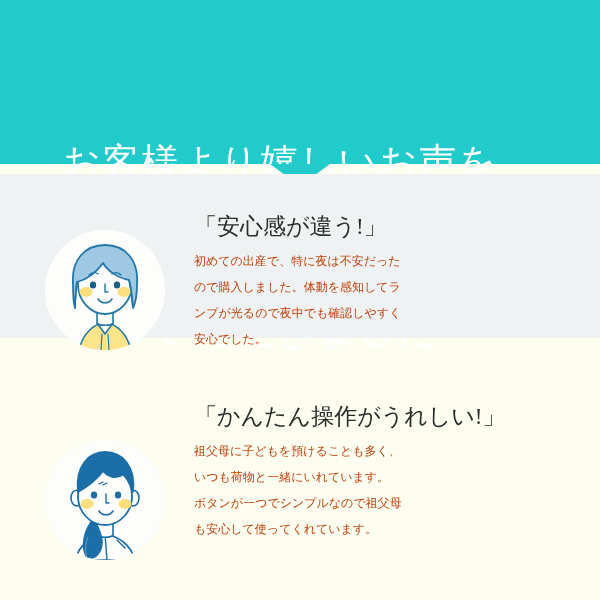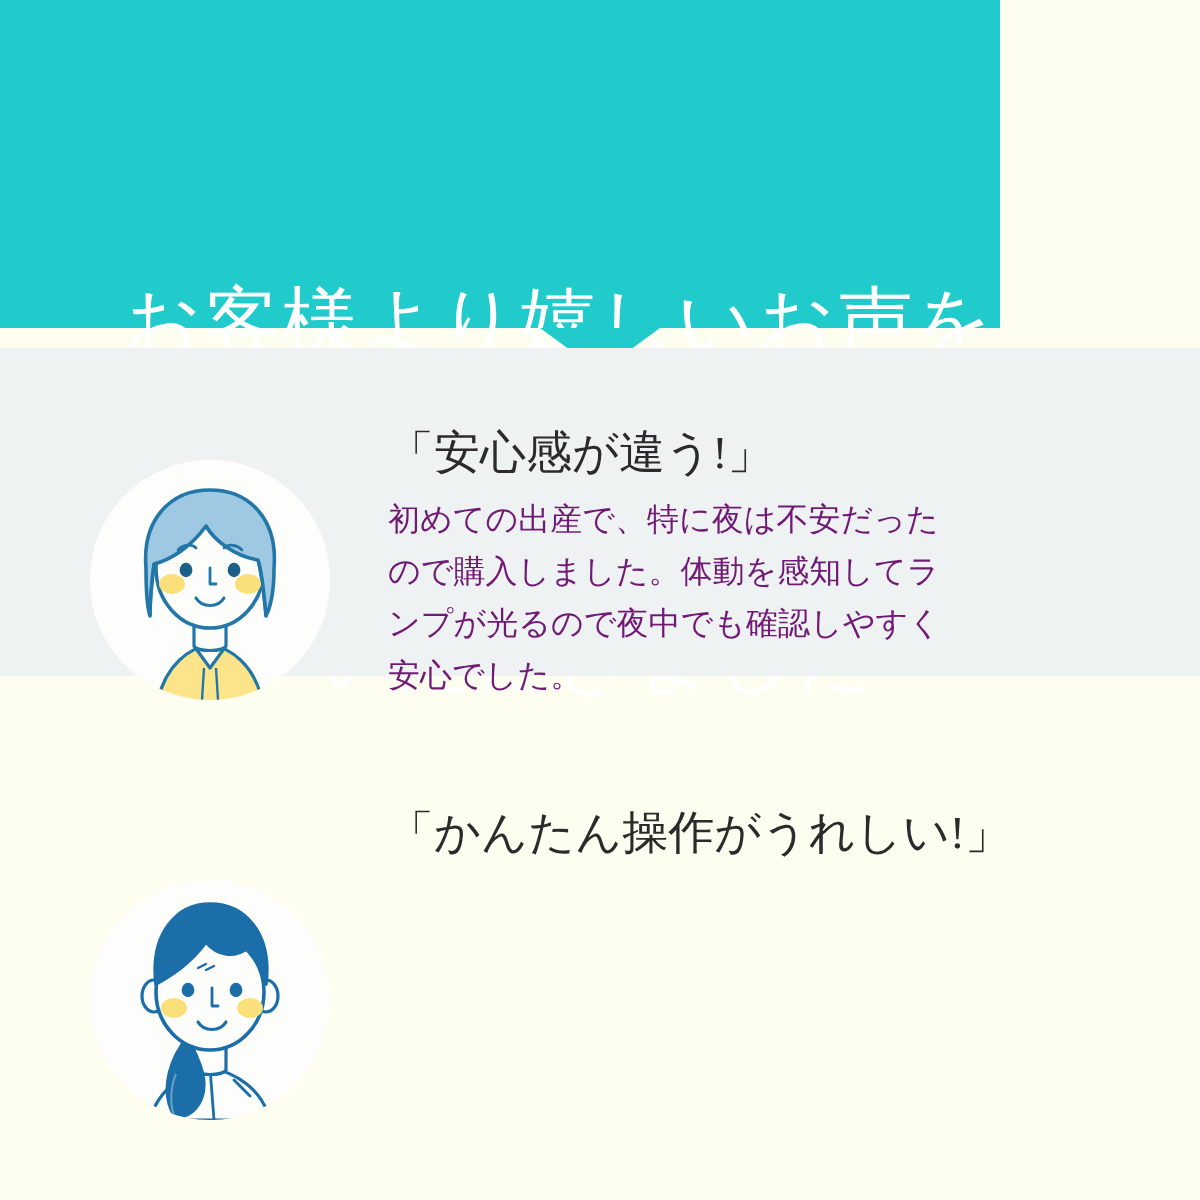--- a/index.html
+++ b/index.html
@@ -18,21 +18,21 @@
     width: 600px;
     height: 600px;
     overflow: hidden;
   }
 
   
   .header {
     position: absolute;
     left: 0;
     top: 0;
-    width: 500px;
+    width: 600px;
     height: 164px;
     background: #22cbcb;
     box-sizing: border-box;
   }
   .header-title {
     position: absolute;
     left: 0;
     top: 22px;
     width: 600px;
     color: #ffffff;
@@ -103,23 +103,23 @@
 
   .quote-headline {
     color: #2b2b2b;
     font-family: "Liberation Serif", "DejaVu Serif", serif;
     font-size: 23px;
     line-height: 30px;
     margin: 0 0 6px 0;
     white-space: nowrap;
   }
   .quote-body {
-    color: #701a75;
-    font-family: "Liberation Serif", "DejaVu Serif", serif;
-    font-size: 16px;
+    color: #c2410c;
+    font-family: "Liberation Serif", "DejaVu Serif", serif;
+    font-size: 12px;
     line-height: 26px;
     margin: 0;
     white-space: pre-line;
   }
 </style>
 </head>
 <body>
 
 <div id="page">
 
@@ -207,16 +207,20 @@
 
         <ellipse cx="42" cy="64" rx="6.5" ry="5" fill="#fbdf7a"></ellipse>
         <ellipse cx="80" cy="64" rx="6.5" ry="5" fill="#fbdf7a"></ellipse>
 
         <path d="M54 71 C57 76 65 76 68 71" fill="none" stroke="#1b6ea8" stroke-width="1.6" stroke-linecap="round"></path>
       </svg>
     </div>
 
     <div class="quote-block quote-2">
       <p class="quote-headline">「かんたん操作がうれしい!」</p>
+      <p class="quote-body">祖父母に子どもを預けることも多く、
+いつも荷物と一緒にいれています。
+ボタンが一つでシンプルなので祖父母
+も安心して使ってくれています。</p>
     </div>
   </div>
 
 </div>
 
 </body></html>

